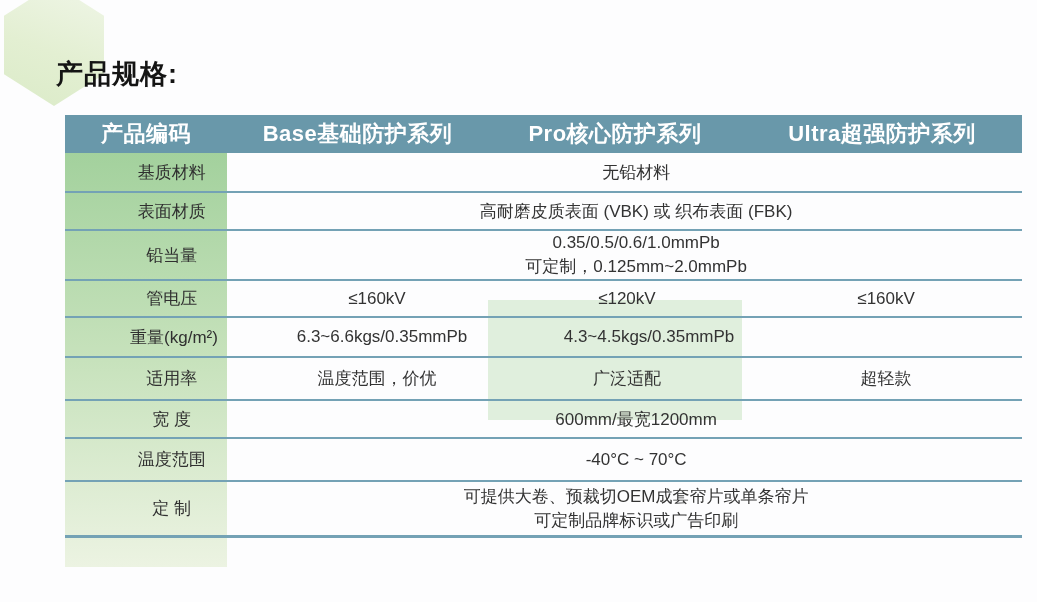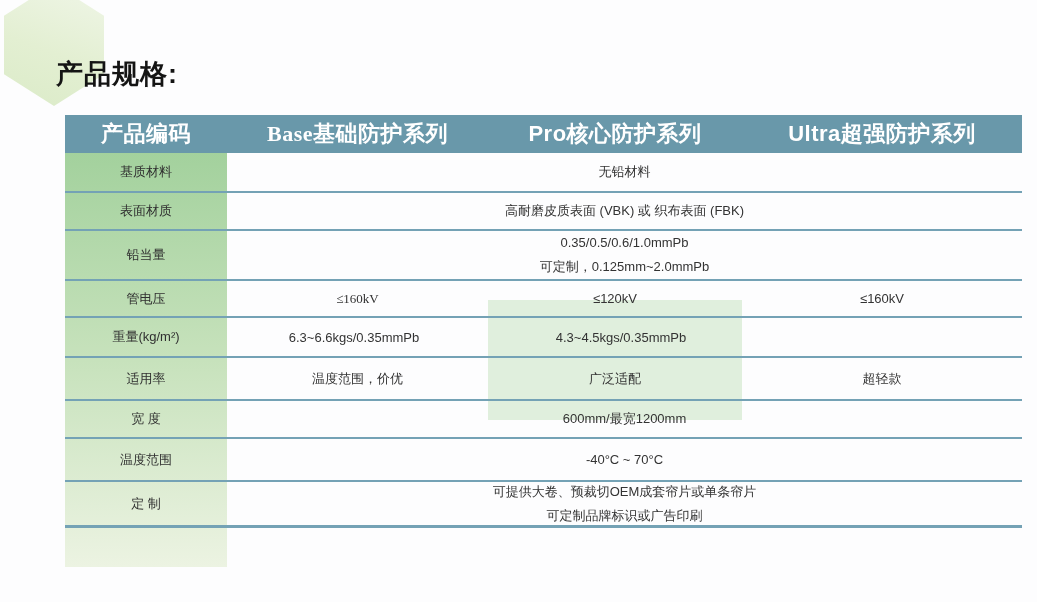--- a/index.html
+++ b/index.html
@@ -62,39 +62,40 @@
     letter-spacing: 0.5px;
   }
   .th, .td {
     display: flex;
     flex-direction: column;
     align-items: center;
     justify-content: center;
     text-align: center;
   }
   .c0 { width: 162px; }
-  .c1 { width: 261px; font-family: Liberation Serif, serif; }
+  .c1 { width: 261px; }
   .c2 { width: 254px; }
   .c3 { width: 280px; }
   .cspan { width: 795px; }
   .tr {
     position: relative;
     z-index: 1;
     display: flex;
     border-bottom: 2px solid #74a2b5;
-    font-size: 13px;
+    font-size: 17px;
     color: #333333;
+    padding-left: 28px;
   }
   .tr.last { border-bottom: 3px solid #74a2b5; }
   .h40 { height: 40px; }
   .h42 { height: 38px; }
   .h65 { height: 50px; }
   .h37 { height: 37px; }
   .h43 { height: 43px; }
-  .h62 { height: 46px; }
+  .h62 { height: 56px; }
   .td.label { color: #303030; }
   .line { line-height: 24px; }
 </style>
 </head>
 <body>
 
 <div class="page">
   <div class="hexagon"></div>
   <div class="title">产品规格:</div>
 

